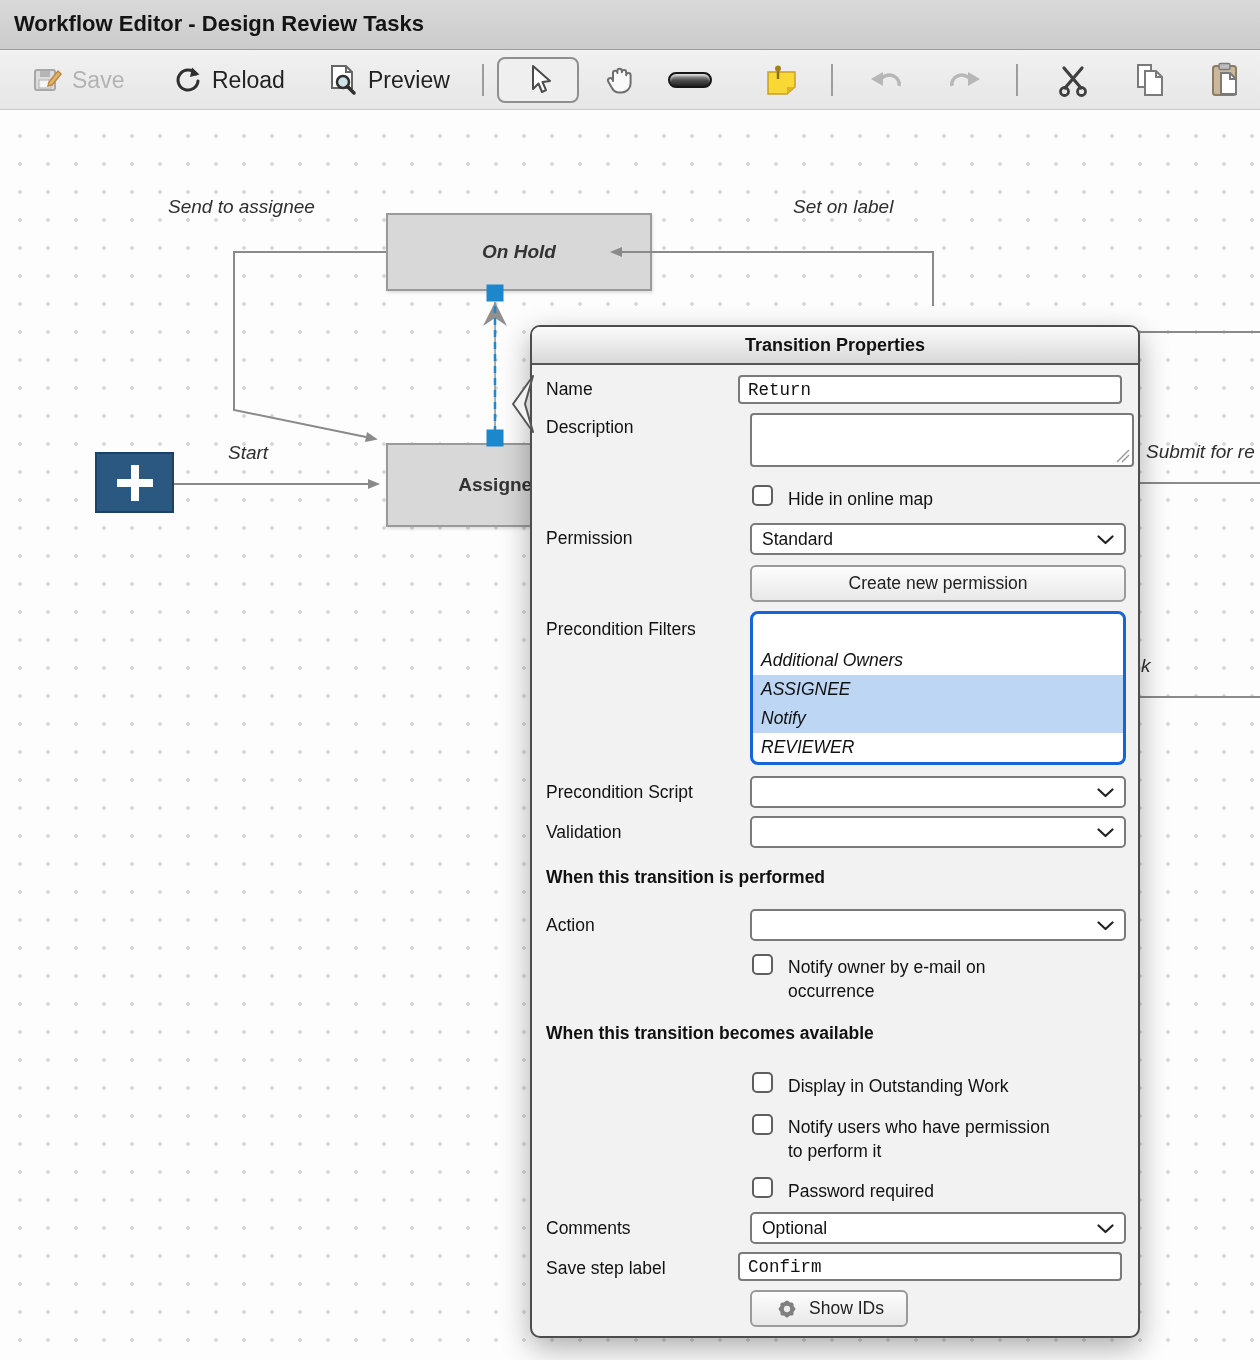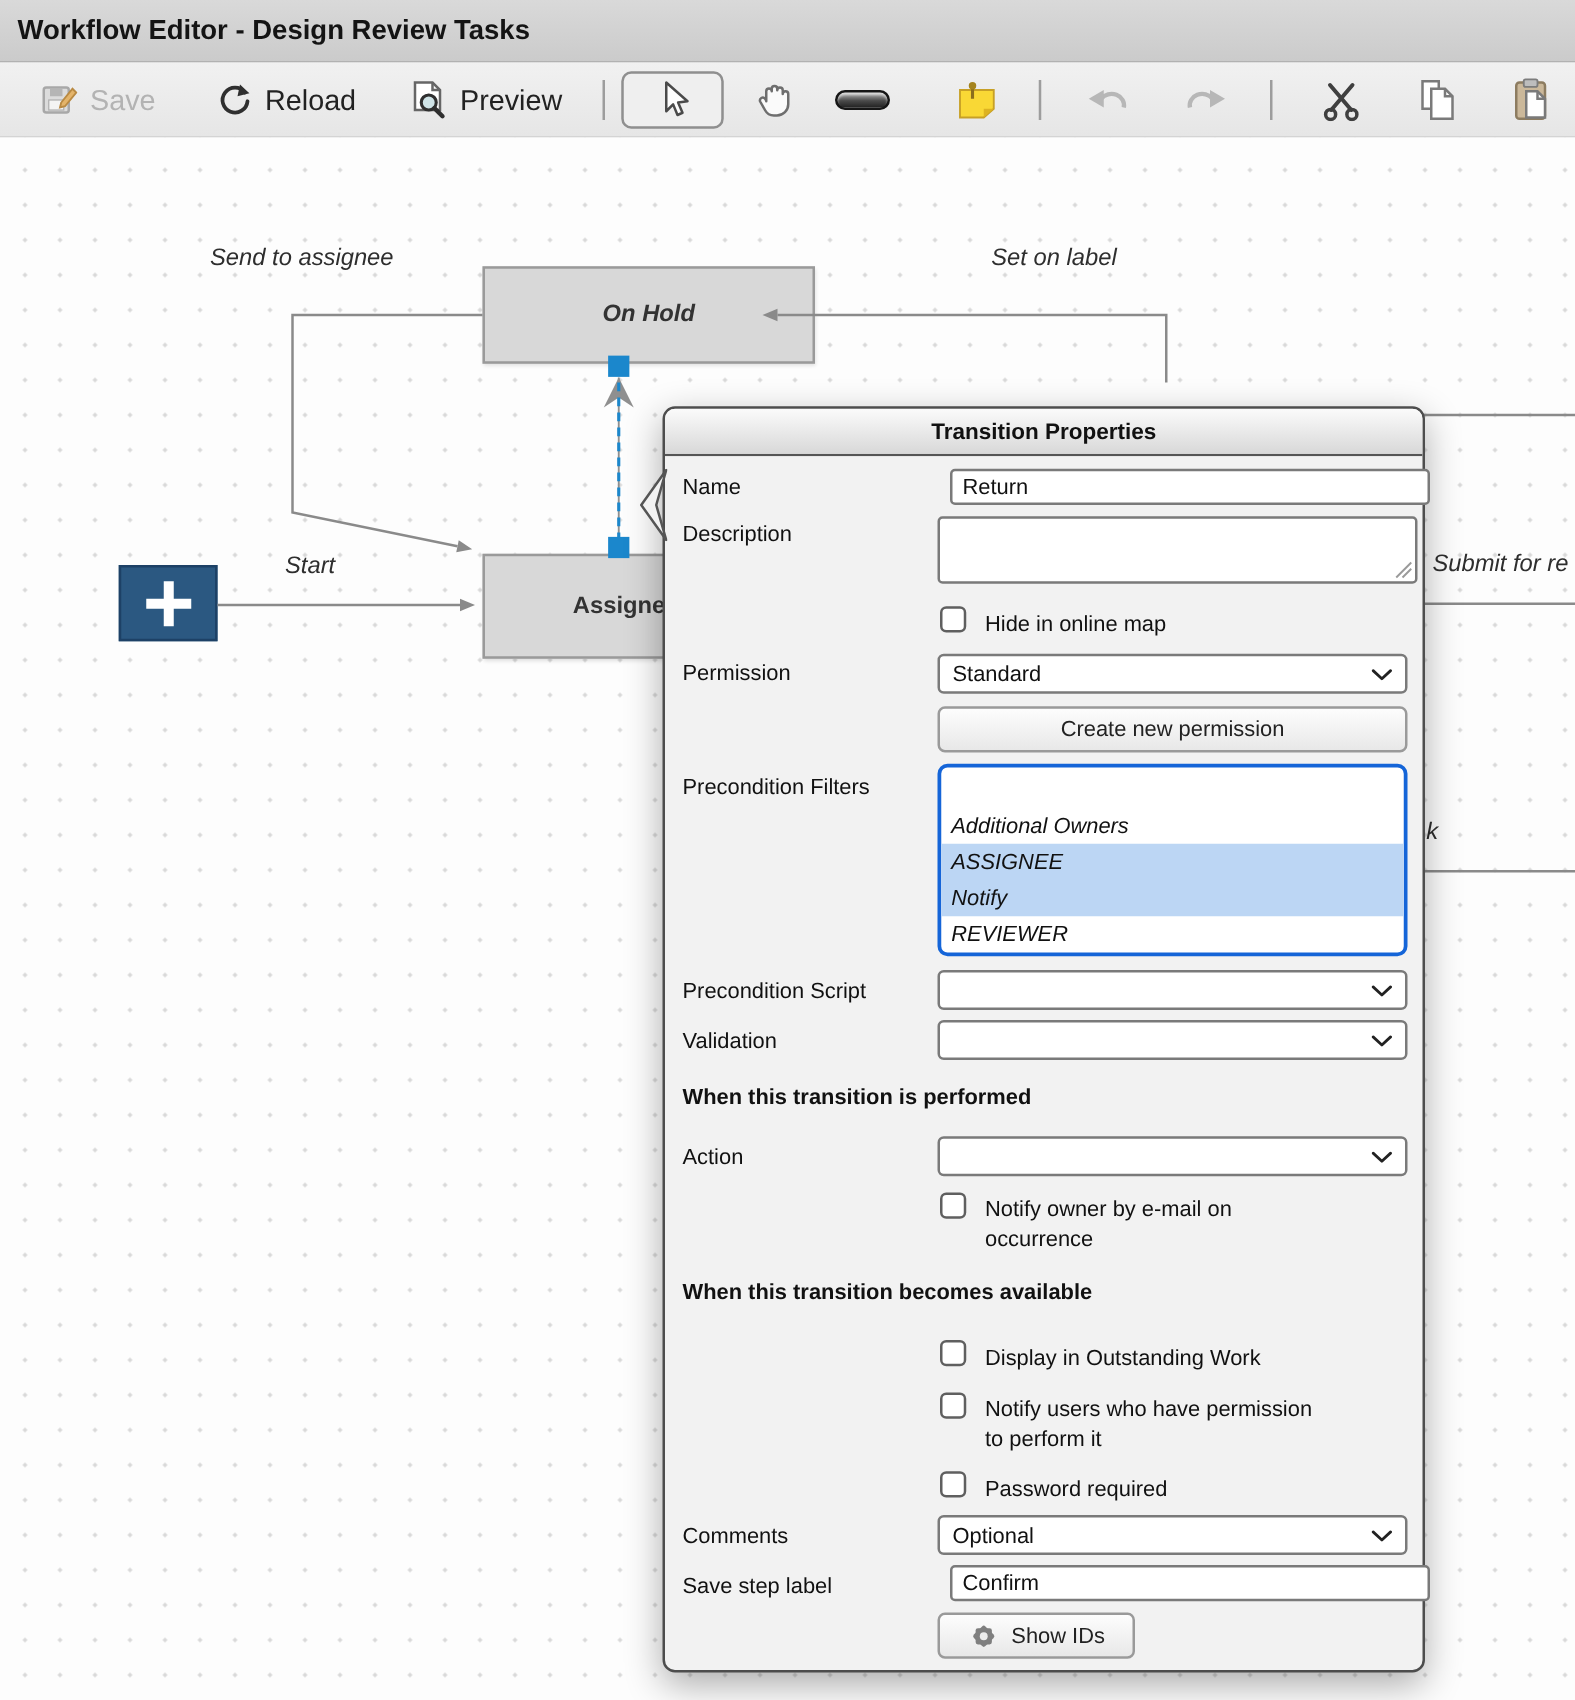--- a/index.html
+++ b/index.html
@@ -42,23 +42,23 @@
   .dialog{position:absolute;left:530px;top:305px;width:610px;height:1013px;box-sizing:border-box;
     background:#f2f2f2;border:2px solid #4d4d4d;border-radius:10px;
     box-shadow:0 10px 30px rgba(0,0,0,.32);margin-top:20px;}
   .dhead{position:absolute;left:0;top:0;right:0;height:38px;box-sizing:border-box;
     background:linear-gradient(#fbfbfb,#d8d8d8);border-bottom:2px solid #555;
     border-radius:8px 8px 0 0;display:flex;align-items:center;justify-content:center;
     font-weight:bold;font-size:18px;color:#111;}
   .notch{position:absolute;left:-20px;top:48px;}
   .dlabel{position:absolute;left:14px;font-size:17.5px;color:#111;white-space:nowrap;}
   .dsection{position:absolute;left:14px;font-size:17.5px;font-weight:bold;color:#111;white-space:nowrap;text-align:center;}
-  .inp{position:absolute;left:228px;width:384px;height:29px;box-sizing:border-box;
+  .inp{position:absolute;left:206px;width:384px;height:29px;box-sizing:border-box;
     border:2px solid #7a7a7a;border-radius:4px;background:#fff;color:#111;
-    font-size:17.5px;font-family:Liberation Sans, sans-serif;padding:0 8px;}
+    font-size:17.5px;font-family:Liberation Mono, monospace;padding:0 8px;}
   .tawrap{position:absolute;left:218px;top:86px;width:384px;height:54px;box-sizing:border-box;
     border:2px solid #7a7a7a;border-radius:4px;background:#fff;}
   .tares{position:absolute;right:2px;bottom:2px;}
   .sel{position:absolute;left:218px;width:376px;height:32px;box-sizing:border-box;
     border:2px solid #7a7a7a;border-radius:5px;background:#fff;color:#111;
     font-size:17.5px;line-height:28px;padding-left:10px;cursor:default;}
   .sel .chev{position:absolute;right:10px;top:10px;}
   .btn{position:absolute;left:218px;width:376px;height:37px;box-sizing:border-box;
     border:2px solid #9a9a9a;border-radius:6px;background:linear-gradient(#fdfdfd,#e8e8e8);
     font-size:17.5px;color:#222;display:flex;align-items:center;justify-content:center;gap:9px;cursor:default;}

